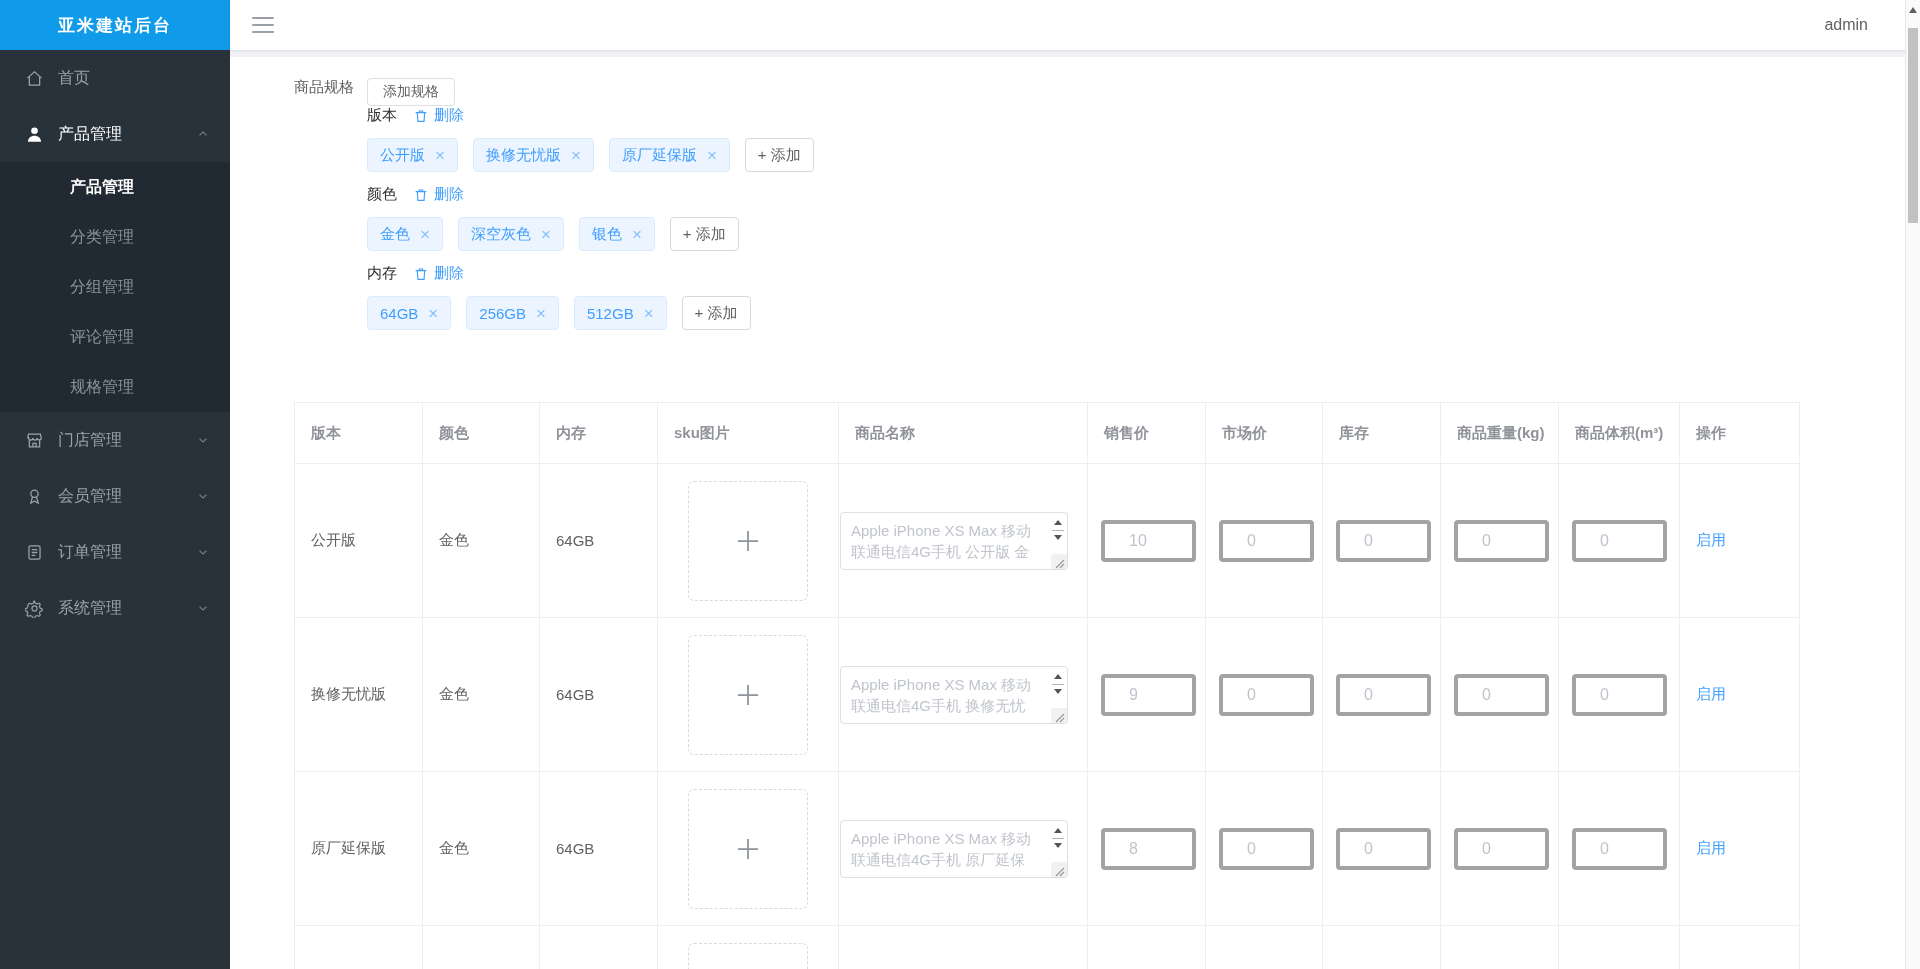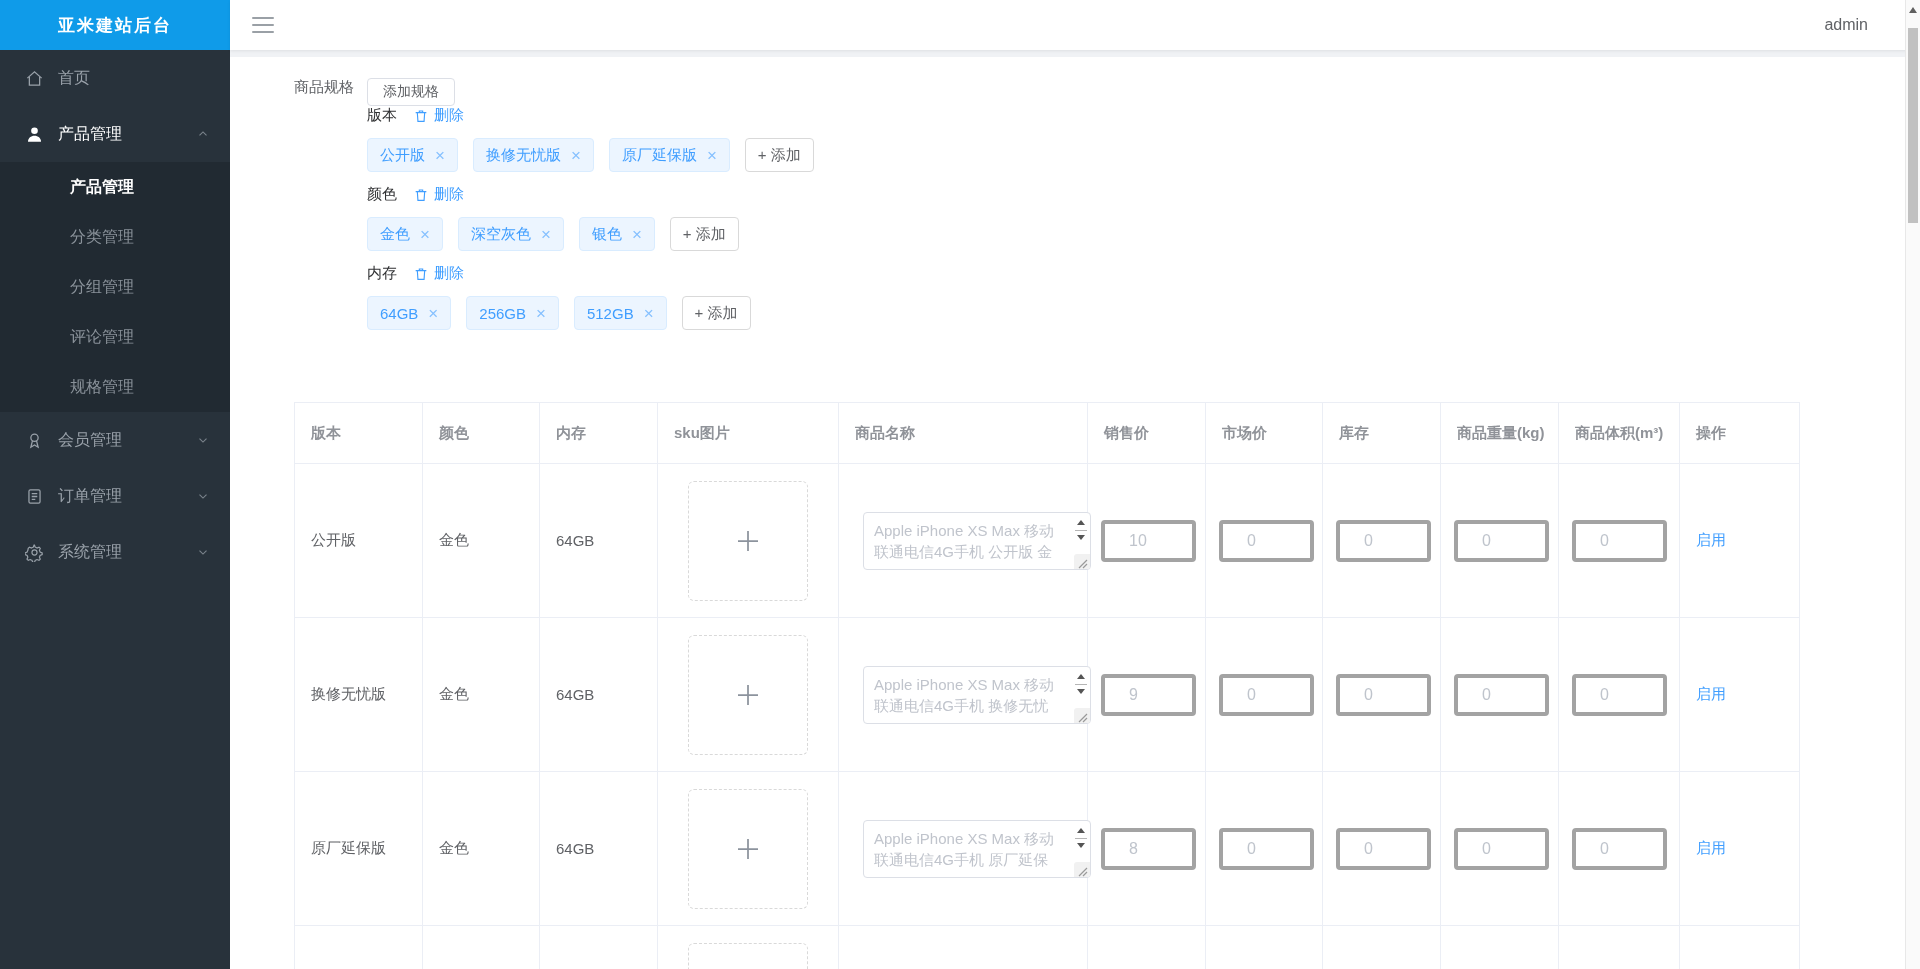--- a/index.html
+++ b/index.html
@@ -57,21 +57,21 @@
              font-family:inherit; }
 
   
   table.sku { border-collapse:collapse; table-layout:fixed; width:1505px; margin-top:72px; }
   .sku th, .sku td { border:1px solid #ebeef5; }
   .sku th { height:61px; text-align:left; padding-left:16px; color:#909399;
             font-size:15px; font-weight:bold; background:#fff; }
   .sku td { height:154px; vertical-align:middle; font-size:15px; color:#606266;
             padding-left:16px; background:#fff; }
   .sku td.c-upload { padding:0; }
-  .sku td.c-name { padding-left:24px; }
+  .sku td.c-name { padding-left:1px; }
   .sku td.c-input { padding-left:13px; }
   .upload-box { width:120px; height:120px; border:1px dashed #d9d9d9; border-radius:6px;
                 background:#fff; margin:0 auto; display:flex; align-items:center;
                 justify-content:center; cursor:pointer; }
   .upload-box svg { width:30px; height:30px; }
   .name-box { position:relative; width:228px; height:58px; border:1px solid #dcdfe6;
               border-radius:4px; background:#fff; padding:7px 26px 7px 10px;
               color:#c0c4cc; font-size:15px; line-height:21px; overflow:hidden; cursor:text; }
   .name-line { white-space:nowrap; overflow:hidden; }
   .ss { position:absolute; top:1px; right:1px; bottom:1px; width:16px; background:#fff; }
@@ -127,20 +127,35 @@
             <path d="m6 14.5 6-6 6 6"></path>
           </svg>
         </span>
       </div>
       <div class="submenu">
         <div class="submenu-item active">产品管理</div>
         <div class="submenu-item">分类管理</div>
         <div class="submenu-item">分组管理</div>
         <div class="submenu-item">评论管理</div>
         <div class="submenu-item">规格管理</div>
+      </div>
+      <div class="menu-item">
+        <span class="mi-icon">
+          <svg viewBox="0 0 24 24" fill="none" stroke="currentColor" stroke-width="1.6">
+            <path d="M4.5 4h15l1 4.5a2.6 2.6 0 0 1-5.2.3 2.6 2.6 0 0 1-5.3 0 2.6 2.6 0 0 1-5.3 0a2.6 2.6 0 0 1-1.2-.3z"></path>
+            <path d="M5.5 11.5V20h13v-8.5"></path>
+            <path d="M10 20v-4.5h4V20"></path>
+          </svg>
+        </span>
+        <span class="mi-label">门店管理</span>
+        <span class="mi-chev">
+          <svg viewBox="0 0 24 24" fill="none" stroke="currentColor" stroke-width="2">
+            <path d="m6 9.5 6 6 6-6"></path>
+          </svg>
+        </span>
       </div>
       <div class="menu-item">
         <span class="mi-icon">
           <svg viewBox="0 0 24 24" fill="none" stroke="currentColor" stroke-width="1.6">
             <circle cx="12" cy="8.5" r="4.6"></circle>
             <path d="m9.4 12.5-2 8 4.6-2.8 4.6 2.8-2-8"></path>
           </svg>
         </span>
         <span class="mi-label">会员管理</span>
         <span class="mi-chev">

